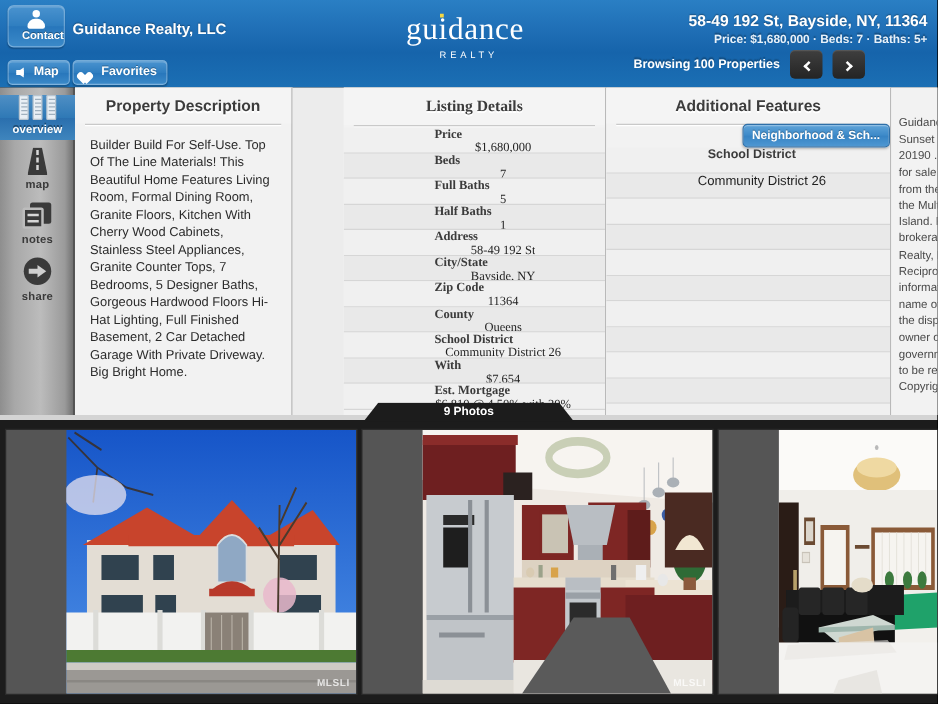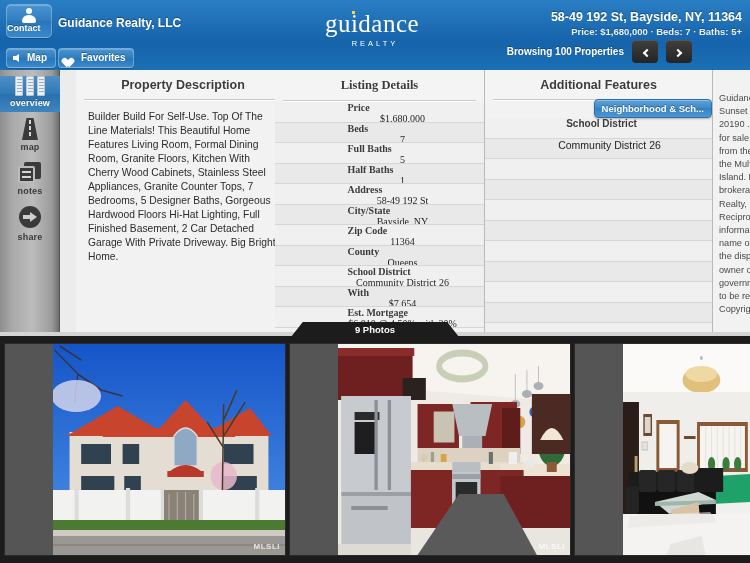--- a/index.html
+++ b/index.html
@@ -16,21 +16,21 @@
     position: absolute; top: 0; left: 0; width: 750px; height: 70px;
     background: linear-gradient(to bottom, #2a7fc4 0%, #1e6db4 38%, #1664ab 60%, #1b6fb4 100%);
     overflow: hidden;
   }
   .hdr-contact {
     position: absolute; left: 6px; top: 4px; width: 46px; height: 34px;
     background: linear-gradient(to bottom, #4a93cf 0%, #2f7ec0 50%, #2776bb 51%, #3b89c8 100%);
     border: 1px solid rgba(255,255,255,0.28);
     border-radius: 5px;
     box-shadow: 0 1px 1px rgba(0,0,0,0.22), inset 0 1px 0 rgba(255,255,255,0.24);
-    color: #fff; text-align: left;
+    color: #fff; text-align: right;
   }
   .hdr-contact .ci { display:block; margin: 3px auto 0; width: 16px; height: 15px; position: relative; }
   .hdr-contact .ci::before {
     content:''; position:absolute; left:5px; top:0; width:6px; height:6px;
     background:#fff; border-radius:50%;
   }
   .hdr-contact .ci::after {
     content:''; position:absolute; left:1px; top:7px; width:14px; height:8px;
     background:#fff; border-radius: 7px 7px 2px 2px;
   }
@@ -175,21 +175,21 @@
     border-right: 1px solid #b9b9b9;
     overflow: hidden;
   }
   .panel-head {
     font-size: 12.5px; font-weight: bold; color: #3c3c3c;
     text-align: center; padding: 8px 0 7px; background: #f4f4f4;
     text-shadow: 0 1px 0 #fff;
   }
   .panel-head-rule { height:1px; background:#c9c9c9; margin: 0 8px; box-shadow: 0 1px 0 #fff; }
 
-  .p-desc { left: 16px; width: 215px; }
+  .p-desc { left: 0; width: 174px; }
   .desc-body {
     padding: 10px 12px 0 12px; font-size: 10.3px; color: #2b2b2b; line-height: 14px;
   }
 
   .p-listing { left: 215px; width: 210px; font-family: Liberation Serif, serif; }
   .p-addl { left: 425px; width: 228px; }
   .p-disc { left: 653px; width: 97px; border-right: none; }
 
   .rows { margin-top: 1px; }
   .row {

